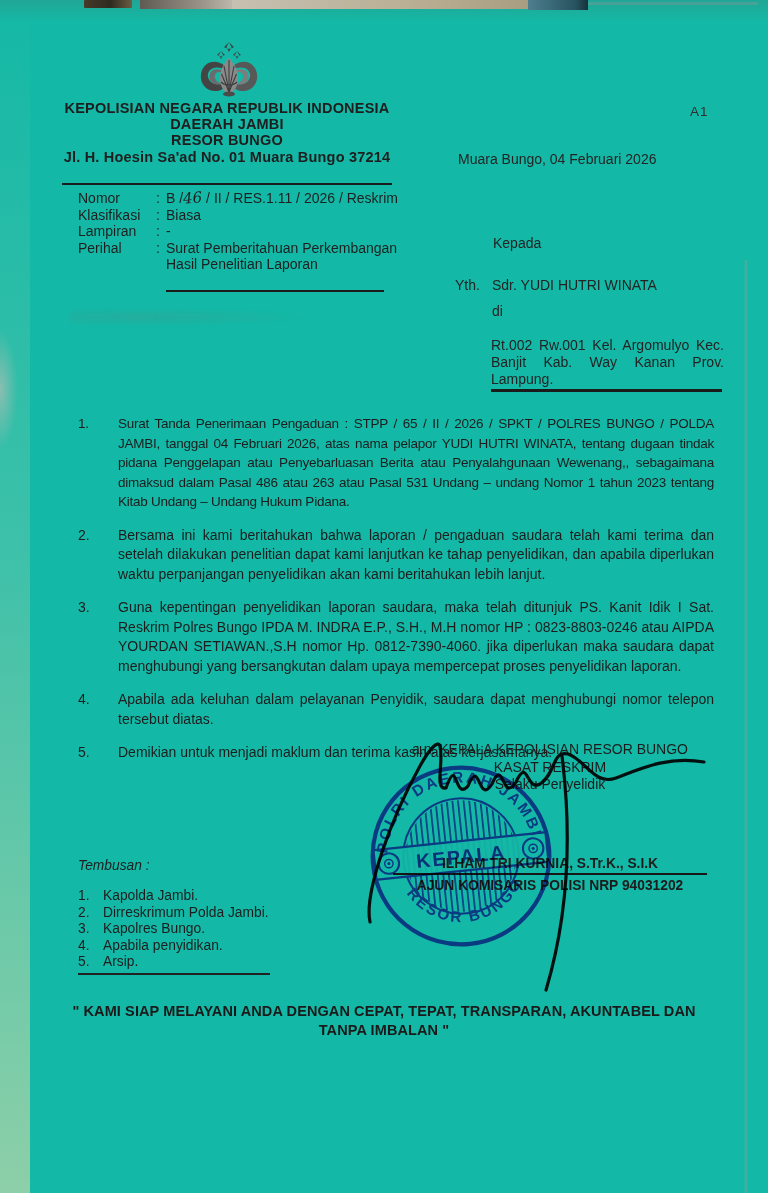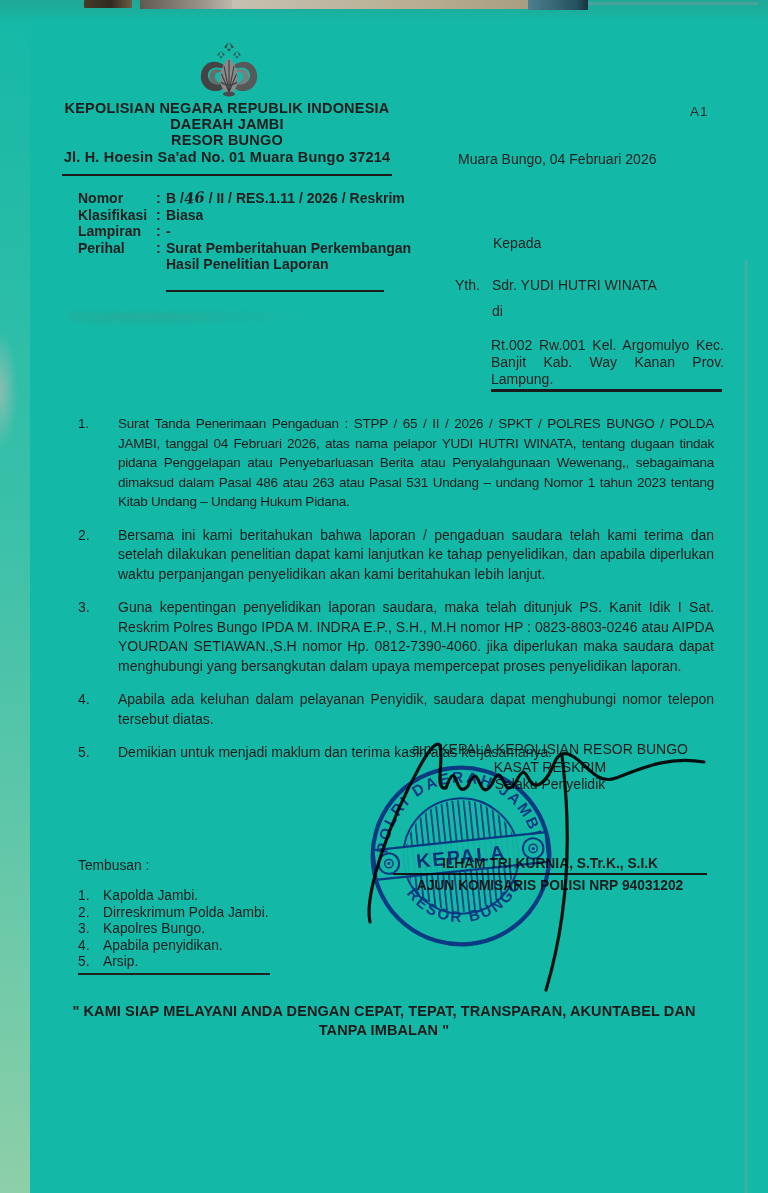--- a/index.html
+++ b/index.html
@@ -27,25 +27,25 @@
     background:linear-gradient(180deg,rgba(244,236,205,0) 0%,rgba(242,231,185,.18) 45%,rgba(240,226,170,.55) 100%);}
   .left-smudge{position:absolute;left:0px;top:330px;width:18px;height:120px;background:radial-gradient(ellipse at 0% 50%,rgba(226,190,185,.5),rgba(226,190,185,0) 70%);}
   .right-edge{position:absolute;left:744px;top:260px;width:4px;height:933px;
     background:linear-gradient(90deg,rgba(190,155,150,.0),rgba(185,150,148,.38),rgba(185,150,148,0));}
   .mid-smudge{position:absolute;left:70px;top:308px;width:240px;height:18px;
     background:radial-gradient(ellipse at 30% 50%,rgba(120,118,112,.16),rgba(120,118,112,0) 70%);filter:blur(1px);}
   
   .emblem{position:absolute;left:197px;top:40px;}
   .org-header{position:absolute;left:50px;top:100px;width:354px;text-align:center;
     font-weight:bold;font-size:14.5px;line-height:16px;color:#1e1e1e;letter-spacing:.2px;}
-  .org-header .addr{display:inline-block;border-bottom:2.5px solid #1a1a1a;padding:1px 2px 9px 2px;margin-top:0px;}
+  .org-header .addr{display:inline-block;border-bottom:2.5px solid #1a1a1a;padding:1px 2px 18px 2px;margin-top:0px;}
   .corner-mark{position:absolute;left:690px;top:104px;font-size:13.5px;color:#2e2e2e;letter-spacing:1px;}
   .place-date{position:absolute;left:458px;top:151px;font-size:14px;color:#242424;}
   
-  .meta{position:absolute;left:78px;top:190px;font-size:14px;font-weight:bold;color:#1f1f1f;}
+  .meta{position:absolute;left:78px;top:190px;font-size:14px;font-weight:normal;color:#1f1f1f;}
   .meta .row{display:flex;line-height:16.5px;}
   .meta .lab{width:78px;}
   .meta .sep{width:10px;}
   .hand{font-family:"DejaVu Serif",serif;font-style:italic;display:inline-block;transform:rotate(-5deg);font-size:15px;}
   .perihal-u{display:inline-block;border-bottom:2.5px solid #1b1b1b;width:218px;padding-bottom:17px;}
   
   .kepada{position:absolute;left:493px;top:235px;font-size:14px;text-align:center;}
   .yth-row{position:absolute;left:455px;top:277px;font-size:14px;display:flex;}
   .yth-row .yth{width:37px;}
   .di{position:absolute;left:492px;top:303px;font-size:14px;}
@@ -59,21 +59,21 @@
   .body-item.condensed .txt,.body-item.condensed .no{font-size:13.5px;letter-spacing:-.25px;line-height:19.5px;}
   
   .sig-block{position:absolute;left:393px;top:741px;width:314px;text-align:center;font-size:14px;line-height:17.5px;color:#1c1c1c;}
   .sig-space{height:61px;}
   .sig-name{display:block;font-weight:bold;border-bottom:2.5px solid #161616;padding-bottom:1px;font-size:13.8px;}
   .sig-rank{display:block;font-weight:bold;font-size:13.8px;margin-top:2px;}
   .stamp{position:absolute;left:368px;top:763px;width:186px;height:186px;transform:rotate(-6deg);opacity:.93;mix-blend-mode:multiply;}
   .signature-svg{position:absolute;left:312px;top:726px;width:400px;height:280px;mix-blend-mode:multiply;}
   
   .tembusan{position:absolute;left:78px;top:857px;font-size:13.8px;color:#1e1e1e;}
-  .tembusan .t-title{line-height:17px;}
+  .tembusan .t-title{line-height:17px;font-style:italic;}
   .tembusan .t-items{margin-top:14px;width:192px;border-bottom:2.5px solid #222;padding-bottom:2px;}
   .t-item{display:flex;line-height:16.6px;}
   .t-item .no{width:25px;flex:none;}
   
   .footer{position:absolute;left:64px;top:1002px;width:640px;text-align:center;
     font-weight:bold;font-size:14.5px;line-height:19px;color:#1a1a1a;letter-spacing:.1px;}
 </style>
 </head>
 <body>
 

